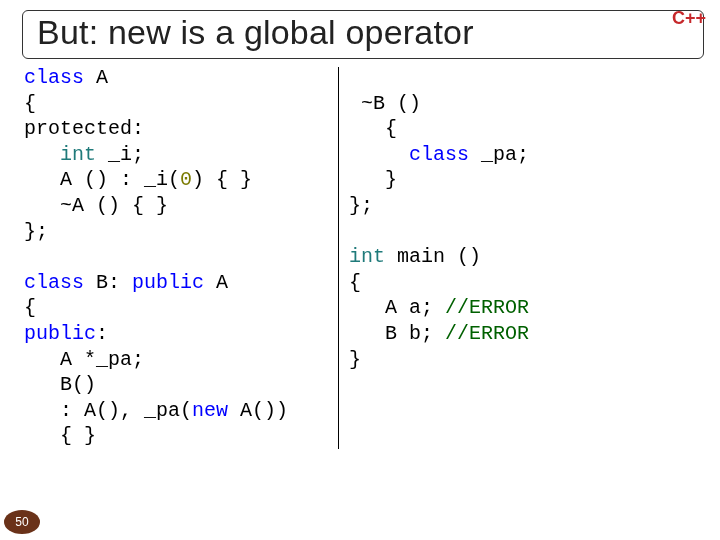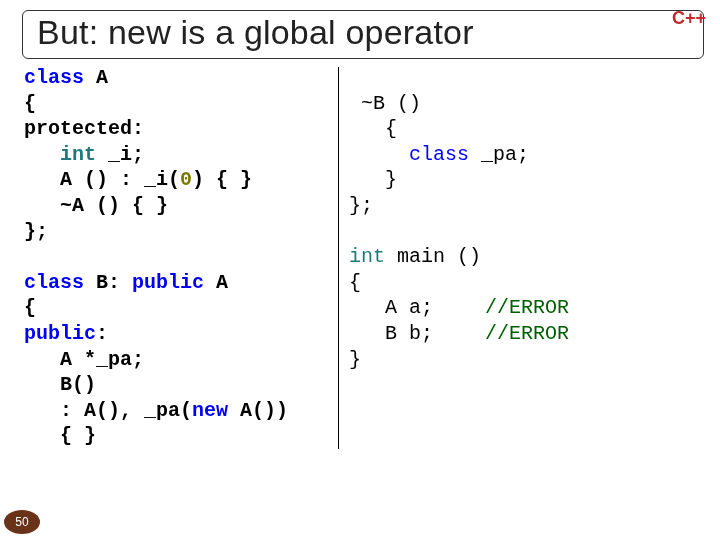--- a/index.html
+++ b/index.html
@@ -37,31 +37,31 @@
   .code-area {
     display: flex;
     margin: 6px 18px 0 24px;
     font-family: Consolas, 'Courier New', monospace;
     font-size: 20px;
     line-height: 1.28;
     color: #000;
     white-space: pre;
   }
   .code-col { flex: 0 0 auto; }
-  .code-left { width: 310px; font-weight: bold; }
+  .code-left { width: 310px; }
   .divider {
     width: 1px;
     background: #000;
     margin: 2px 10px 0 4px;
   }
   .code-right { padding-left: 0; }
   .kw-blue { color: #0000ff; }
   .kw-teal { color: #1f7a7a; }
   .num-olive { color: #7a7a00; }
-  .comment { color: #006000; margin-left: 40px; }
+  .comment { color: #006000; }
   .slide-num {
     position: absolute;
     left: 4px;
     bottom: 6px;
     width: 36px;
     height: 24px;
     border-radius: 50%;
     background: #6a3219;
     color: #fff;
     font-family: Arial, sans-serif;

